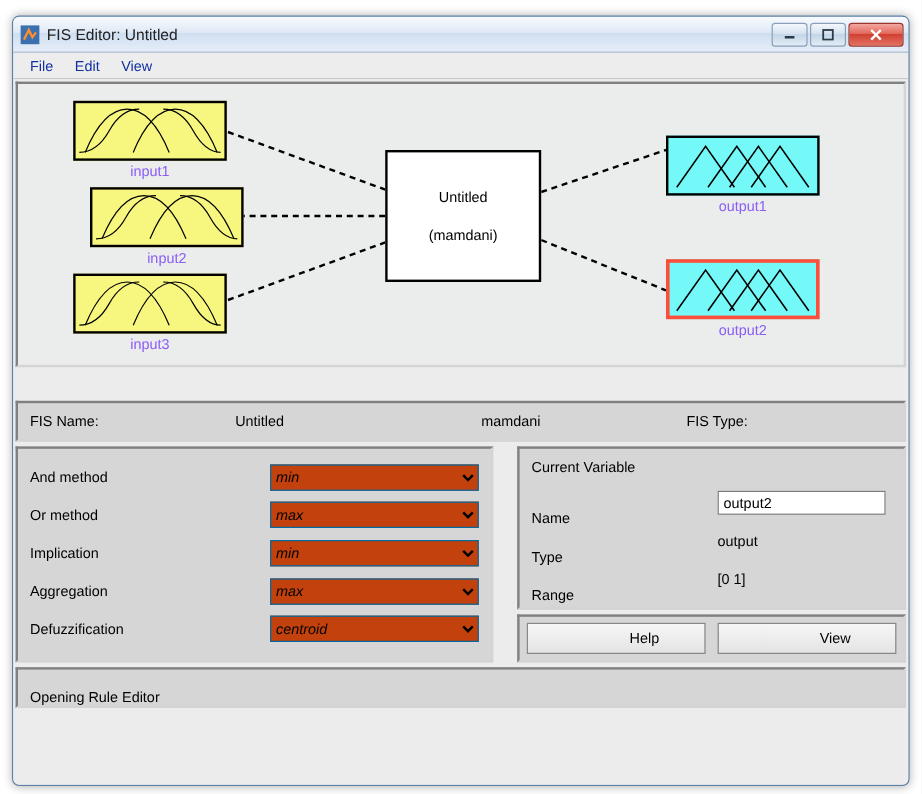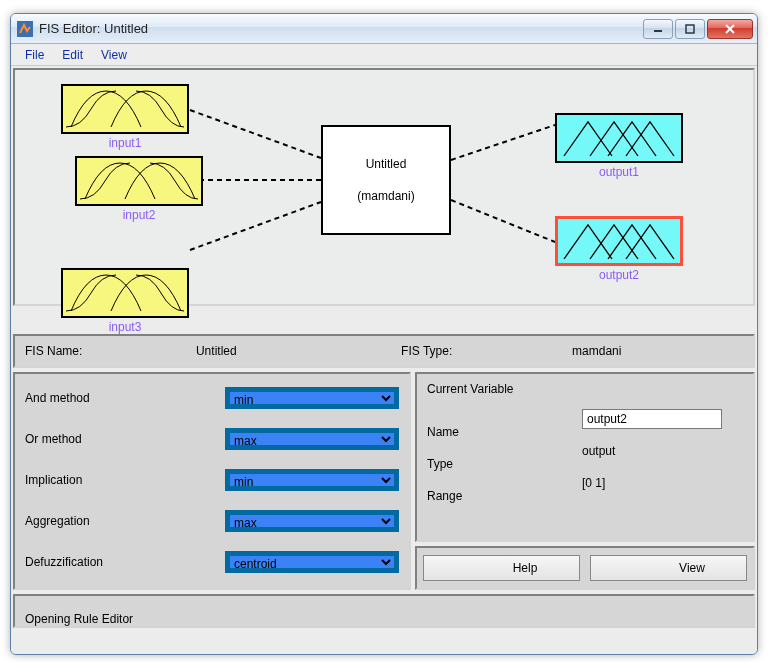--- a/index.html
+++ b/index.html
@@ -124,22 +124,22 @@
     height: 34px;
     display:flex;
     align-items:center;
     padding: 0 10px;
     font-size: 12px;
     margin-top: 24px;
   }
   .info-panel .cell { flex:1; }
   .row2 {
     display:flex;
-    gap:4px;
-    height: 218px;
+    gap:20px;
+    height: 180px;
   }
   .methods-panel {
     flex: 0 0 398px;
     padding: 8px 10px 10px 10px;
     display:flex; flex-direction:column; justify-content:space-between;
   }
   .rightcol {
     flex:1;
     display:flex; flex-direction:column; gap:4px;
   }
@@ -159,23 +159,24 @@
     padding: 0 10px;
   }
   .formrow {
     display:flex; align-items:center;
     height: 32px;
   }
   .formrow .flabel { flex: 0 0 200px; }
   .formrow select {
     flex:1;
     height: 22px;
-    background:#3b82f6;
-    border:5px solid #0369a1;
+    background:#c2410c;
+    border:1px solid #0369a1;
     font-size:12px;
+    font-style:italic;
   }
   .cvrow { display:flex; align-items:center; height: 30px; margin-top:2px;}
   .cvrow .cvlabel { flex:0 0 155px;margin-top:25px; }
   .cvrow .cvval { flex:1; }
   .cvrow input[type=text] {
     width: 140px; height: 20px;
     border:1px solid #7a7a7a;
     background:#fff;
     font-size:12px;
     padding: 0 4px;
@@ -264,21 +265,21 @@
             <path d="M0 38 Q15 38 25 20 Q35 2 50 2"></path>
             <path d="M5 38 Q20 2 40 2 Q60 2 75 38"></path>
             <path d="M45 38 Q60 2 80 2 Q100 2 115 38"></path>
             <path d="M70 2 Q85 2 95 20 Q105 38 118 38"></path>
           </g>
             </svg>
         </div>
         <div class="lbl">input2</div>
       </div>
 
-      <div class="fblock" style="left:46px; top:158px;margin-top:40px;">
+      <div class="fblock" style="left:46px; top:158px;">
         <div class="box">
           <svg width="118" height="40">
               <g stroke="#000" fill="none" stroke-width="1">
             <path d="M0 38 Q15 38 25 20 Q35 2 50 2"></path>
             <path d="M5 38 Q20 2 40 2 Q60 2 75 38"></path>
             <path d="M45 38 Q60 2 80 2 Q100 2 115 38"></path>
             <path d="M70 2 Q85 2 95 20 Q105 38 118 38"></path>
           </g>
             </svg>
         </div>
@@ -316,22 +317,22 @@
             </svg>
         </div>
         <div class="lbl">output2</div>
       </div>
     </div>
 
     <div class="info-panel">
       <div class="cell">FIS Name:</div>
       <div class="cell">Untitled</div>
       <div class="cell" style="flex:0.2"></div>
+      <div class="cell">mamdani</div>
       <div class="cell">FIS Type:</div>
-      <div class="cell">mamdani</div>
     </div>
 
     <div class="row2">
       <div class="methods-panel">
         <div class="formrow">
           <div class="flabel">And method</div>
           <select><option>min</option></select>
         </div>
         <div class="formrow">
           <div class="flabel">Or method</div>

